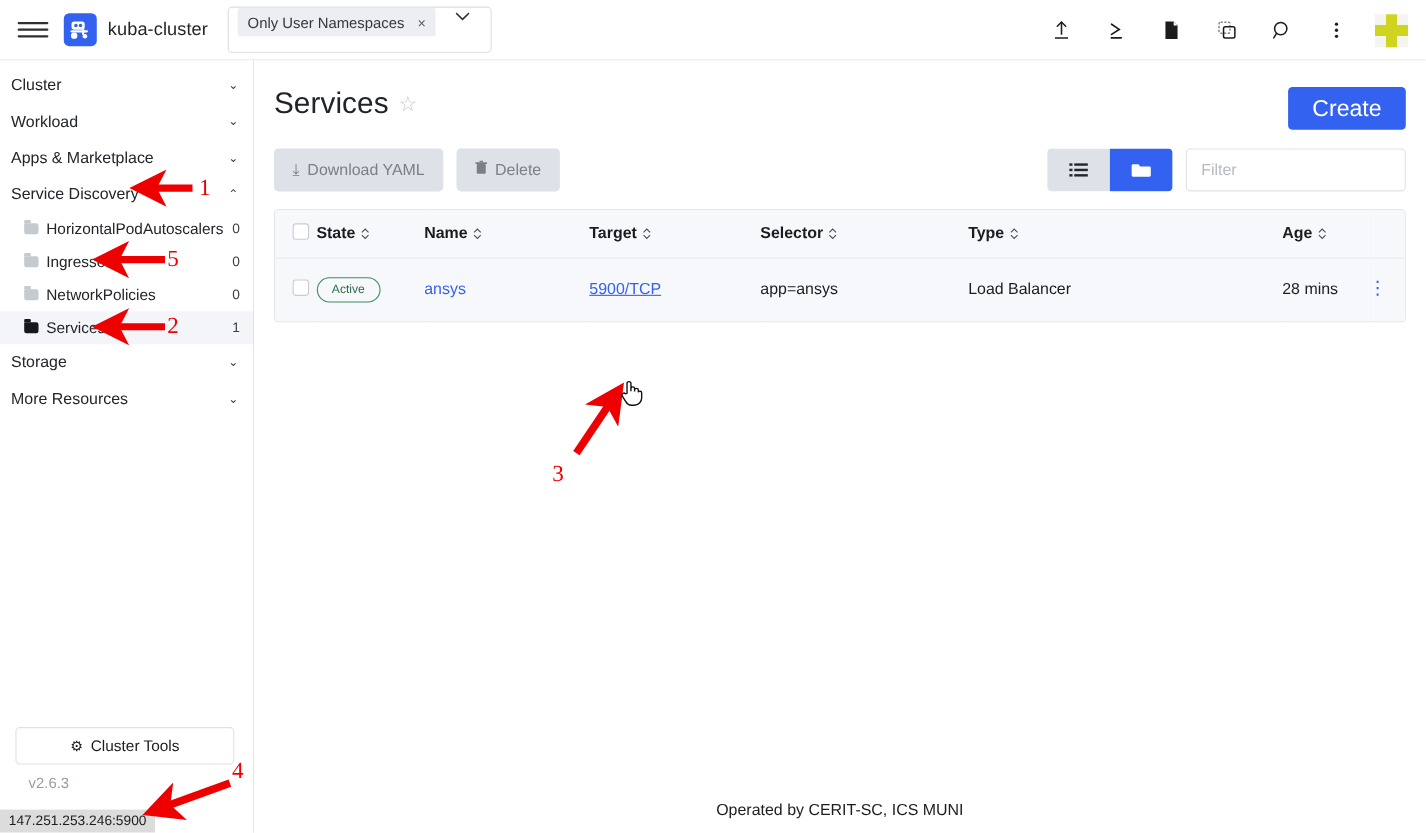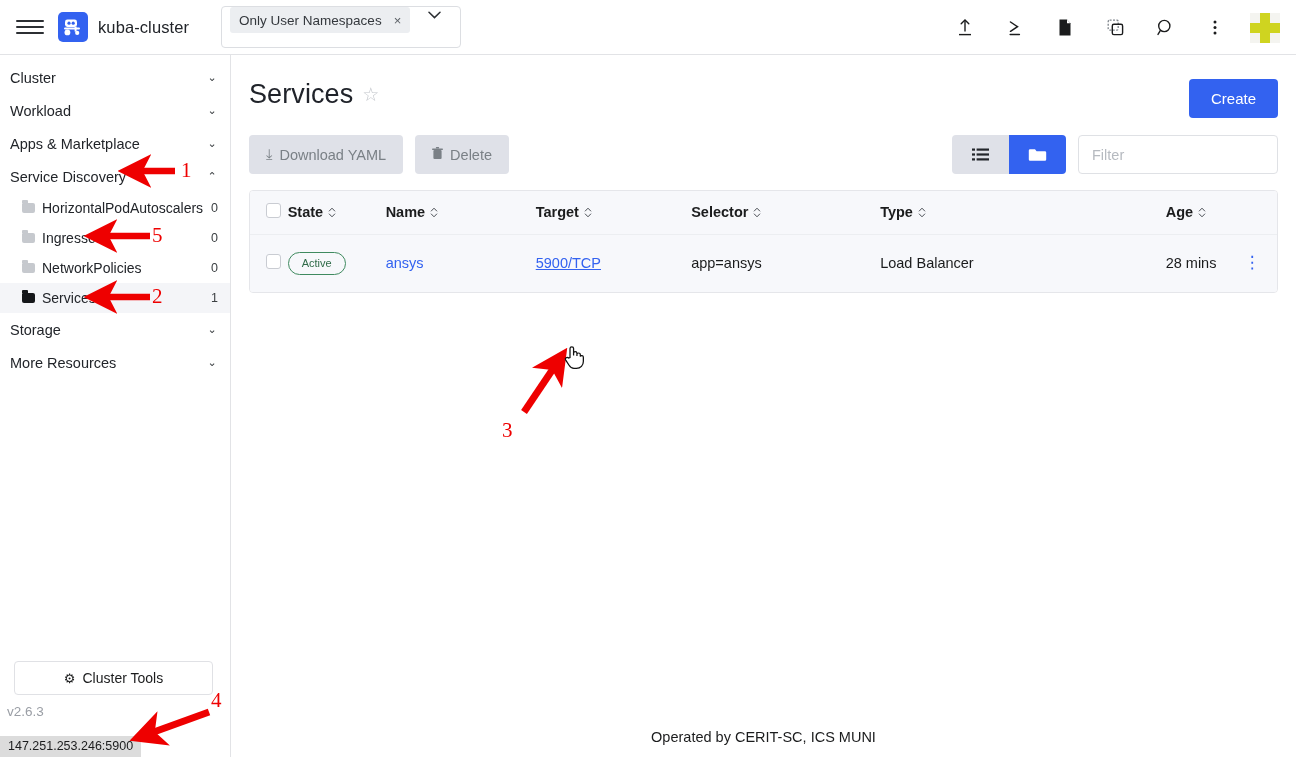--- a/index.html
+++ b/index.html
@@ -29,21 +29,21 @@
   }
   #hamburger span { display:block; height: 2px; background: #2c2f33; border-radius: 1px; }
 
   #cluster-logo {
     width: 30px; height: 30px; border-radius: 5px;
     background: #3362f0; margin-right: 10px;
     display:flex; align-items:center; justify-content:center;
   }
   #cluster-name {
     font-size: 16.5px; color: #22252a; letter-spacing: .1px;
-    margin-right: 32px;
+    margin-right: 18px;
   }
 
   #ns-picker {
     height: 42px; min-width: 240px;
     border: 1px solid #dcdee2; border-radius: 4px;
     background: #fff;
     display: flex; align-items: flex-start; justify-content: space-between;
     padding: 0 4px 0 8px;
     cursor: pointer;
   }
@@ -115,38 +115,38 @@
 
   #cluster-tools {
     position: absolute; left: 14px; bottom: 62px;
     width: 199px; height: 34px;
     border: 1px solid #e0e1e5; border-radius: 4px; background: #fff;
     display: flex; align-items: center; justify-content: center;
     font-size: 14px; color: #1b1c1d; cursor: pointer;
   }
   #cluster-tools .gear { margin-right: 7px; font-size: 13px; }
   #version {
-    position: absolute; left: 7px; bottom: 38px;
+    position: absolute; left: 26px; bottom: 38px;
     font-size: 13.5px; color: #9a9ea5; margin-top: 16px;
   }
 
   
   #main { flex: 1; height: 702px; position: relative; background: #fff; }
   #page-head {
     display: flex; align-items: flex-start; justify-content: space-between;
     padding: 24px 18px 0 18px;
   }
   #page-title {
     font-size: 27px; font-weight: normal; color: #20232a; margin: 0;
     letter-spacing: .1px; display: flex; align-items: center;
   }
   #fav-star { color: #c3c6cb; font-size: 19px; margin-left: 9px; cursor: pointer; }
   #create-btn {
     background: #3362f0; color: #fff; border: none; border-radius: 4px;
-    height: 39px; padding: 0 22px; font-size: 15px; cursor: pointer;
+    height: 39px; padding: 0 22px; font-size: 21px; cursor: pointer;
     font-family: inherit;
   }
 
   #toolbar {
     display: flex; align-items: center; justify-content: space-between;
     padding: 17px 18px 0 18px;
   }
   .tb-left { display: flex; gap: 12px; }
   .btn-secondary {
     background: #dfe1e8; color: #7a8086; border: none; border-radius: 4px;

